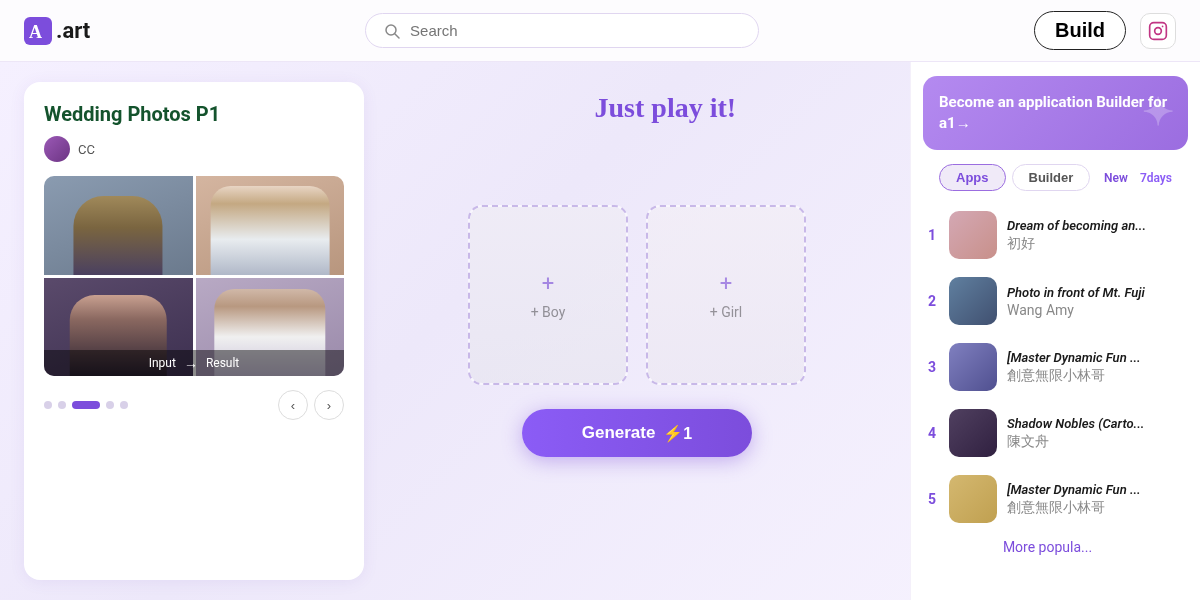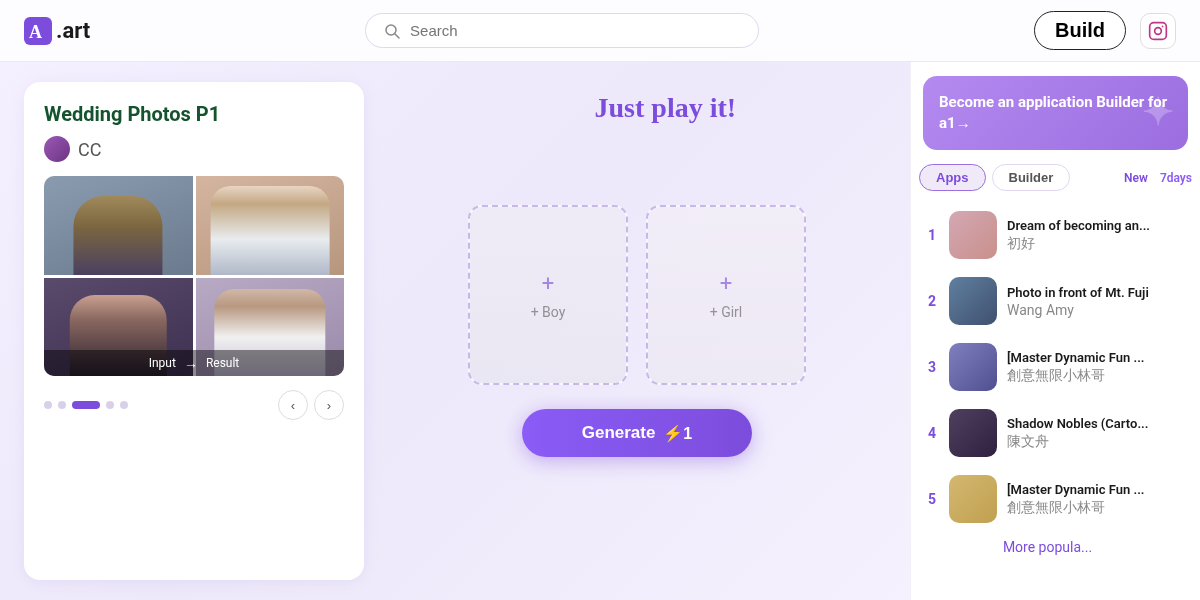--- a/index.html
+++ b/index.html
@@ -119,21 +119,21 @@
       gap: 8px;
       margin-bottom: 14px;
     }
     .author-avatar {
       width: 26px;
       height: 26px;
       border-radius: 50%;
       background: linear-gradient(135deg, #9b59b6, #6c3483);
     }
     .author-name {
-      font-size: 18px;
+      font-size: 13px;
       color: #555;
     }
     .image-grid {
       display: grid;
       grid-template-columns: 1fr 1fr;
       grid-template-rows: 1fr 1fr;
       gap: 3px;
       border-radius: 10px;
       overflow: hidden;
       height: 200px;
@@ -363,21 +363,21 @@
       top: 50%;
       transform: translateY(-50%);
       font-size: 38px;
       color: rgba(255,255,255,0.25);
     }
 
     .tabs-row {
       display: flex;
       align-items: center;
       justify-content: space-between;
-      padding: 0 8px;
+      padding: 0 28px;
       margin-bottom: 12px;
     }
     .tabs-left {
       display: flex;
       gap: 6px;
     }
     .tab-btn {
       padding: 5px 16px;
       border-radius: 20px;
       font-size: 13px;
@@ -439,20 +439,21 @@
       flex: 1;
       min-width: 0;
     }
     .app-name {
       font-size: 13px;
       font-weight: 600;
       color: #1a1a1a;
       white-space: nowrap;
       overflow: hidden;
       text-overflow: ellipsis;
+      font-style: italic;
     }
     .app-sub {
       font-size: 14px;
       color: #888;
       margin-top: 2px;
     }
 
     
     .thumb-1 { background: linear-gradient(135deg, #d4a8b4 0%, #c8908a 100%); }
     .thumb-2 { background: linear-gradient(135deg, #6080a0 0%, #405070 100%); }

